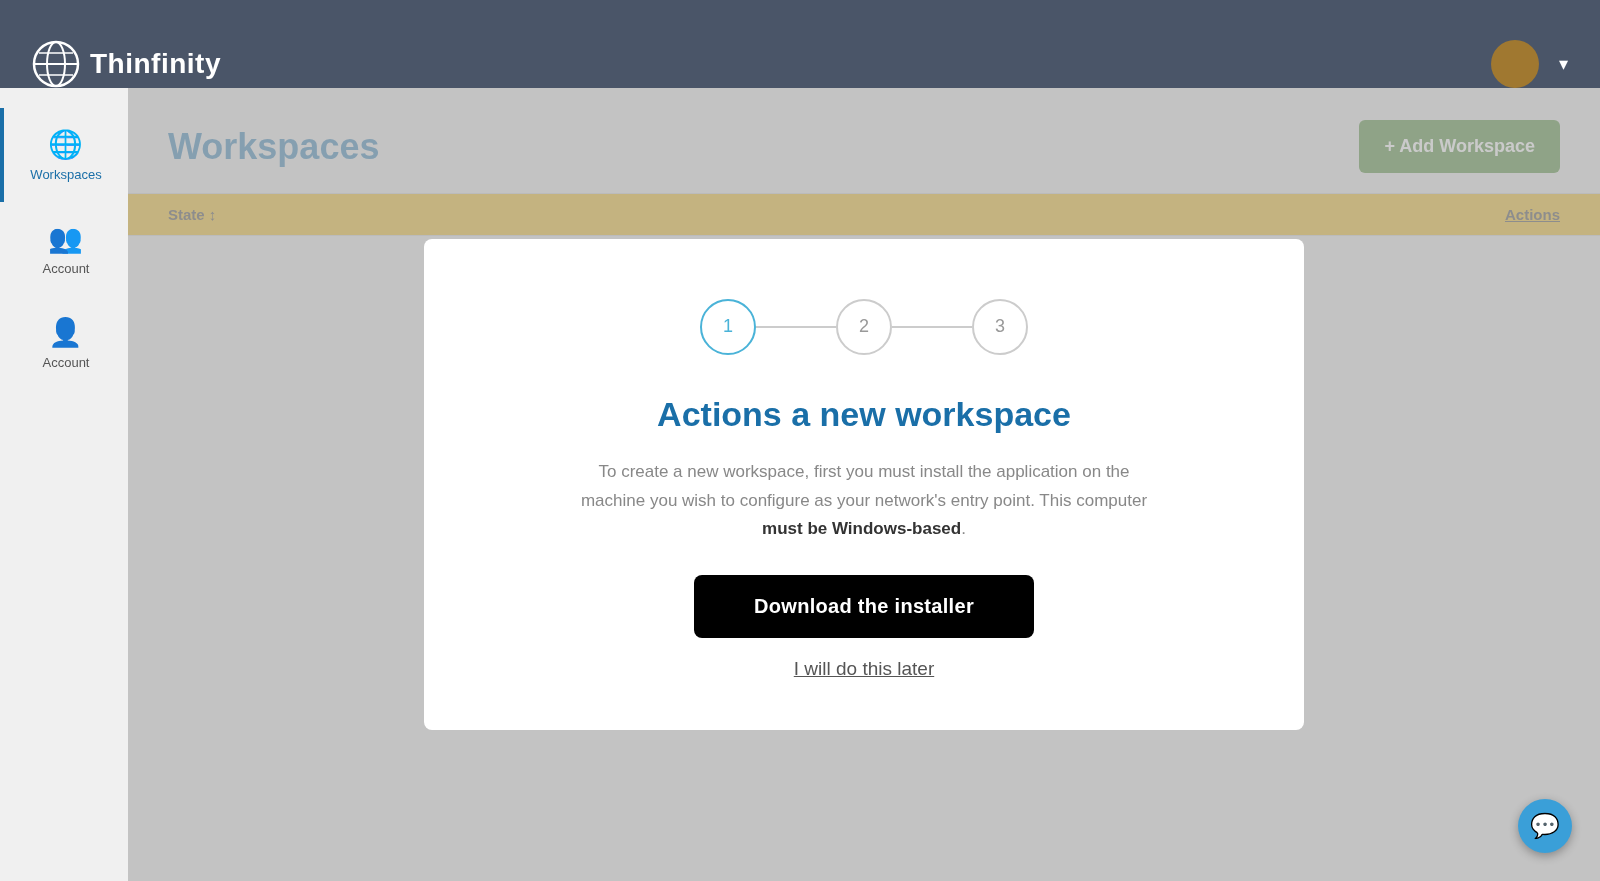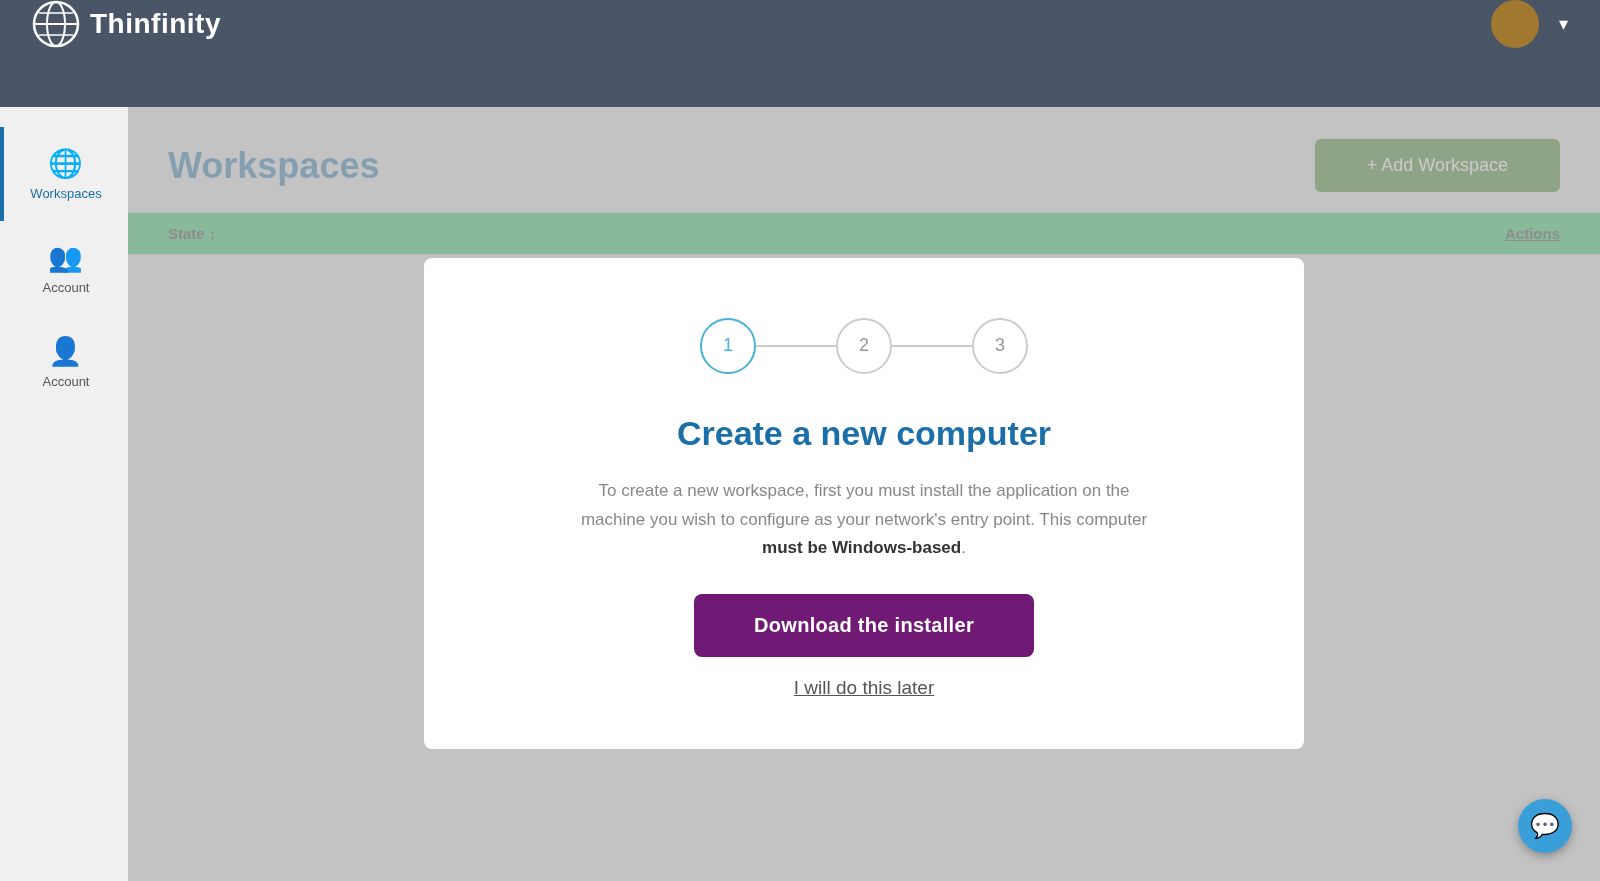--- a/index.html
+++ b/index.html
@@ -1,23 +1,23 @@
 <!DOCTYPE html>
 <html><head>
   <meta charset="utf-8">
   <style>
     * { box-sizing: border-box; margin: 0; padding: 0; }
     body { font-family: 'Segoe UI', Arial, sans-serif; background: #d0d0d0; width: 1600px; height: 881px; overflow: hidden; position: relative; }
 
     
     .header {
       background: #4a5568;
-      height: 107px;
-      display: flex;
-      align-items: flex-start;
+      height: 88px;
+      display: flex;
+      align-items: flex-end;
       justify-content: space-between;
       padding: 0 32px;
       position: relative;
       z-index: 1;
     }
     .header-logo {
       display: flex;
       align-items: center;
       gap: 10px;
       color: white;
@@ -113,35 +113,35 @@
     .page-title {
       font-size: 36px;
       color: #1a6fa8;
       font-weight: 700;
     }
     .add-workspace-btn {
       background: #3a7d1e;
       color: white;
       border: none;
       border-radius: 6px;
-      padding: 16px 52px;
+      padding: 16px 25px;
       font-size: 18px;
-      font-weight: 400;
+      font-weight: 700;
       cursor: pointer;
       display: flex;
       align-items: center;
       gap: 8px;
     }
 
     .table-header {
       display: flex;
       padding: 12px 40px;
       border-top: 1px solid #ccc;
       border-bottom: 1px solid #ccc;
-      background: #22c55e;
+      background: #eab308;
     }
     .col-state { width: 200px; font-weight: 600; font-size: 15px; color: #333; }
     .col-actions { margin-left: auto; font-weight: 600; font-size: 15px; color: #333; text-decoration: underline; }
 
     
     .overlay {
       position: absolute;
       top: 0; left: 0; right: 0; bottom: 0;
       background: rgba(180, 180, 180, 0.7);
       z-index: 100;
@@ -206,21 +206,21 @@
       line-height: 1.7;
       max-width: 600px;
       margin-bottom: 31px;
     }
     .modal-description strong {
       color: #333;
       font-weight: 700;
     }
 
     .download-btn {
-      background: #701a75;
+      background: #000000;
       color: white;
       border: none;
       border-radius: 8px;
       padding: 20px 60px;
       font-size: 20px;
       font-weight: 600;
       cursor: pointer;
       margin-bottom: 20px;
       letter-spacing: 0.3px;
     }
@@ -301,21 +301,21 @@
       <div class="modal">
 
         <div class="stepper">
           <div class="step-circle active">1</div>
           <div class="step-line"></div>
           <div class="step-circle">2</div>
           <div class="step-line"></div>
           <div class="step-circle">3</div>
         </div>
 
-        <h2 class="modal-title">Create a new computer</h2>
+        <h2 class="modal-title">Actions a new workspace</h2>
 
         <p class="modal-description">
           <span>To create a new workspace, first you must install the application on the machine you wish to configure as your network's entry point. This computer </span><strong>must be Windows-based</strong><span>.</span>
         </p>
 
         <button class="download-btn">Download the installer</button>
 
         <a class="do-later-link">I will do this later</a>
       </div>
     </div>

